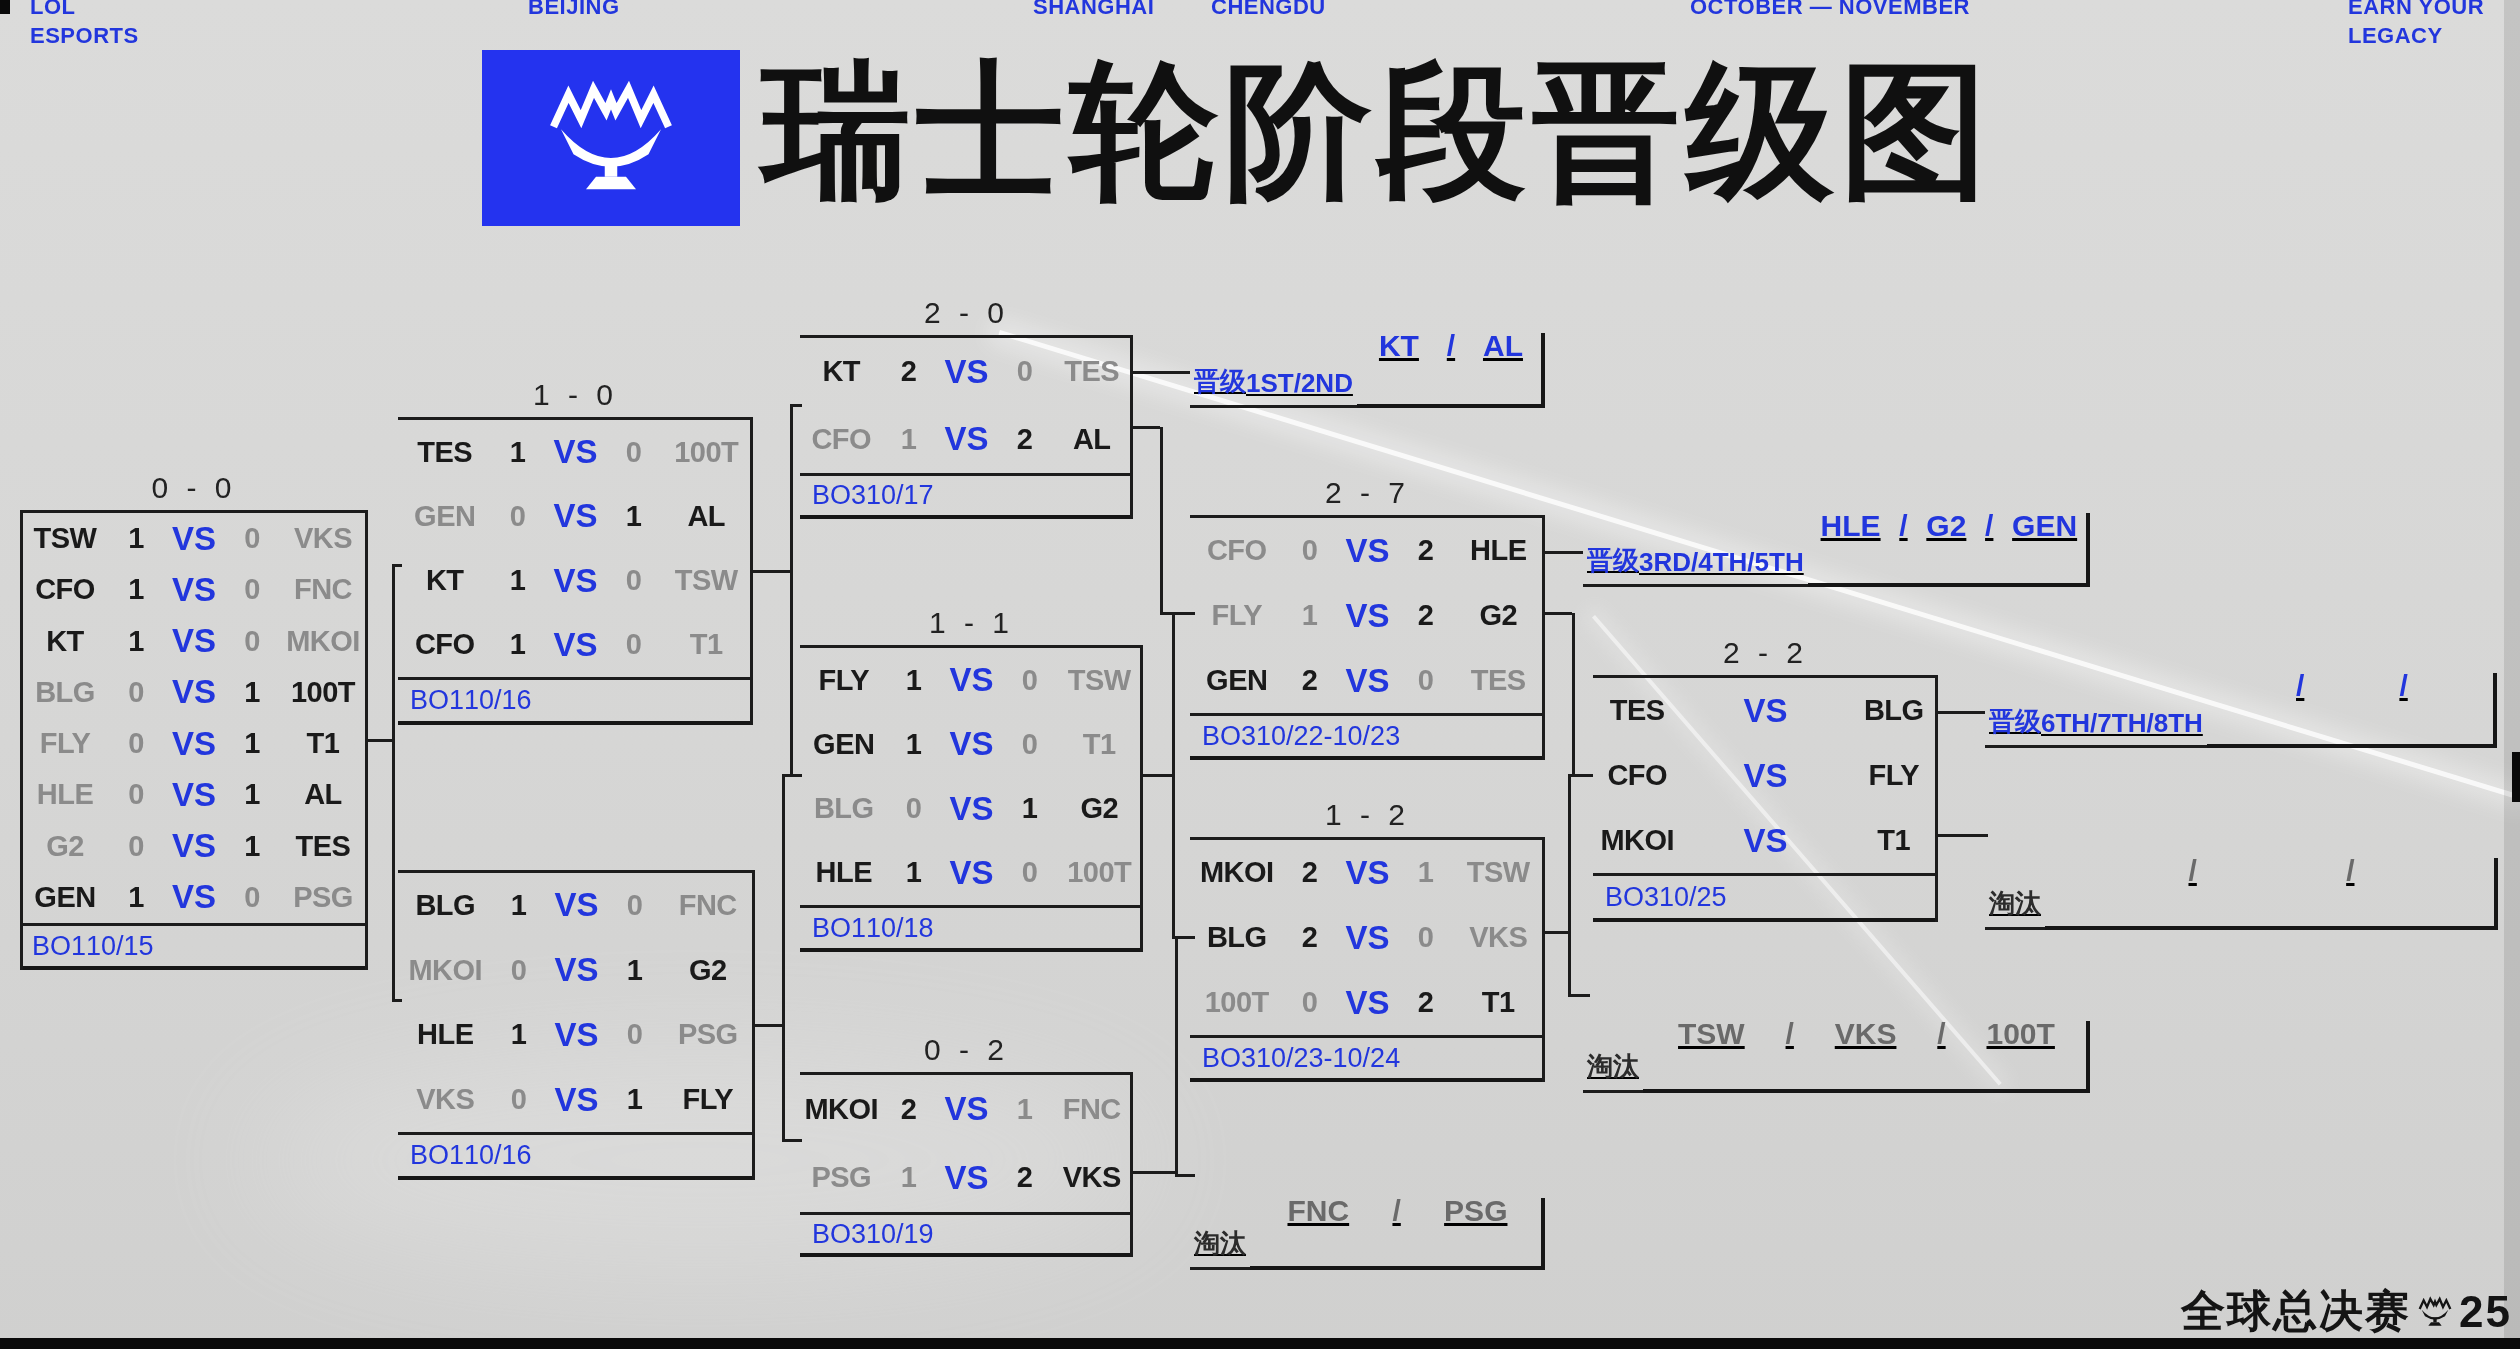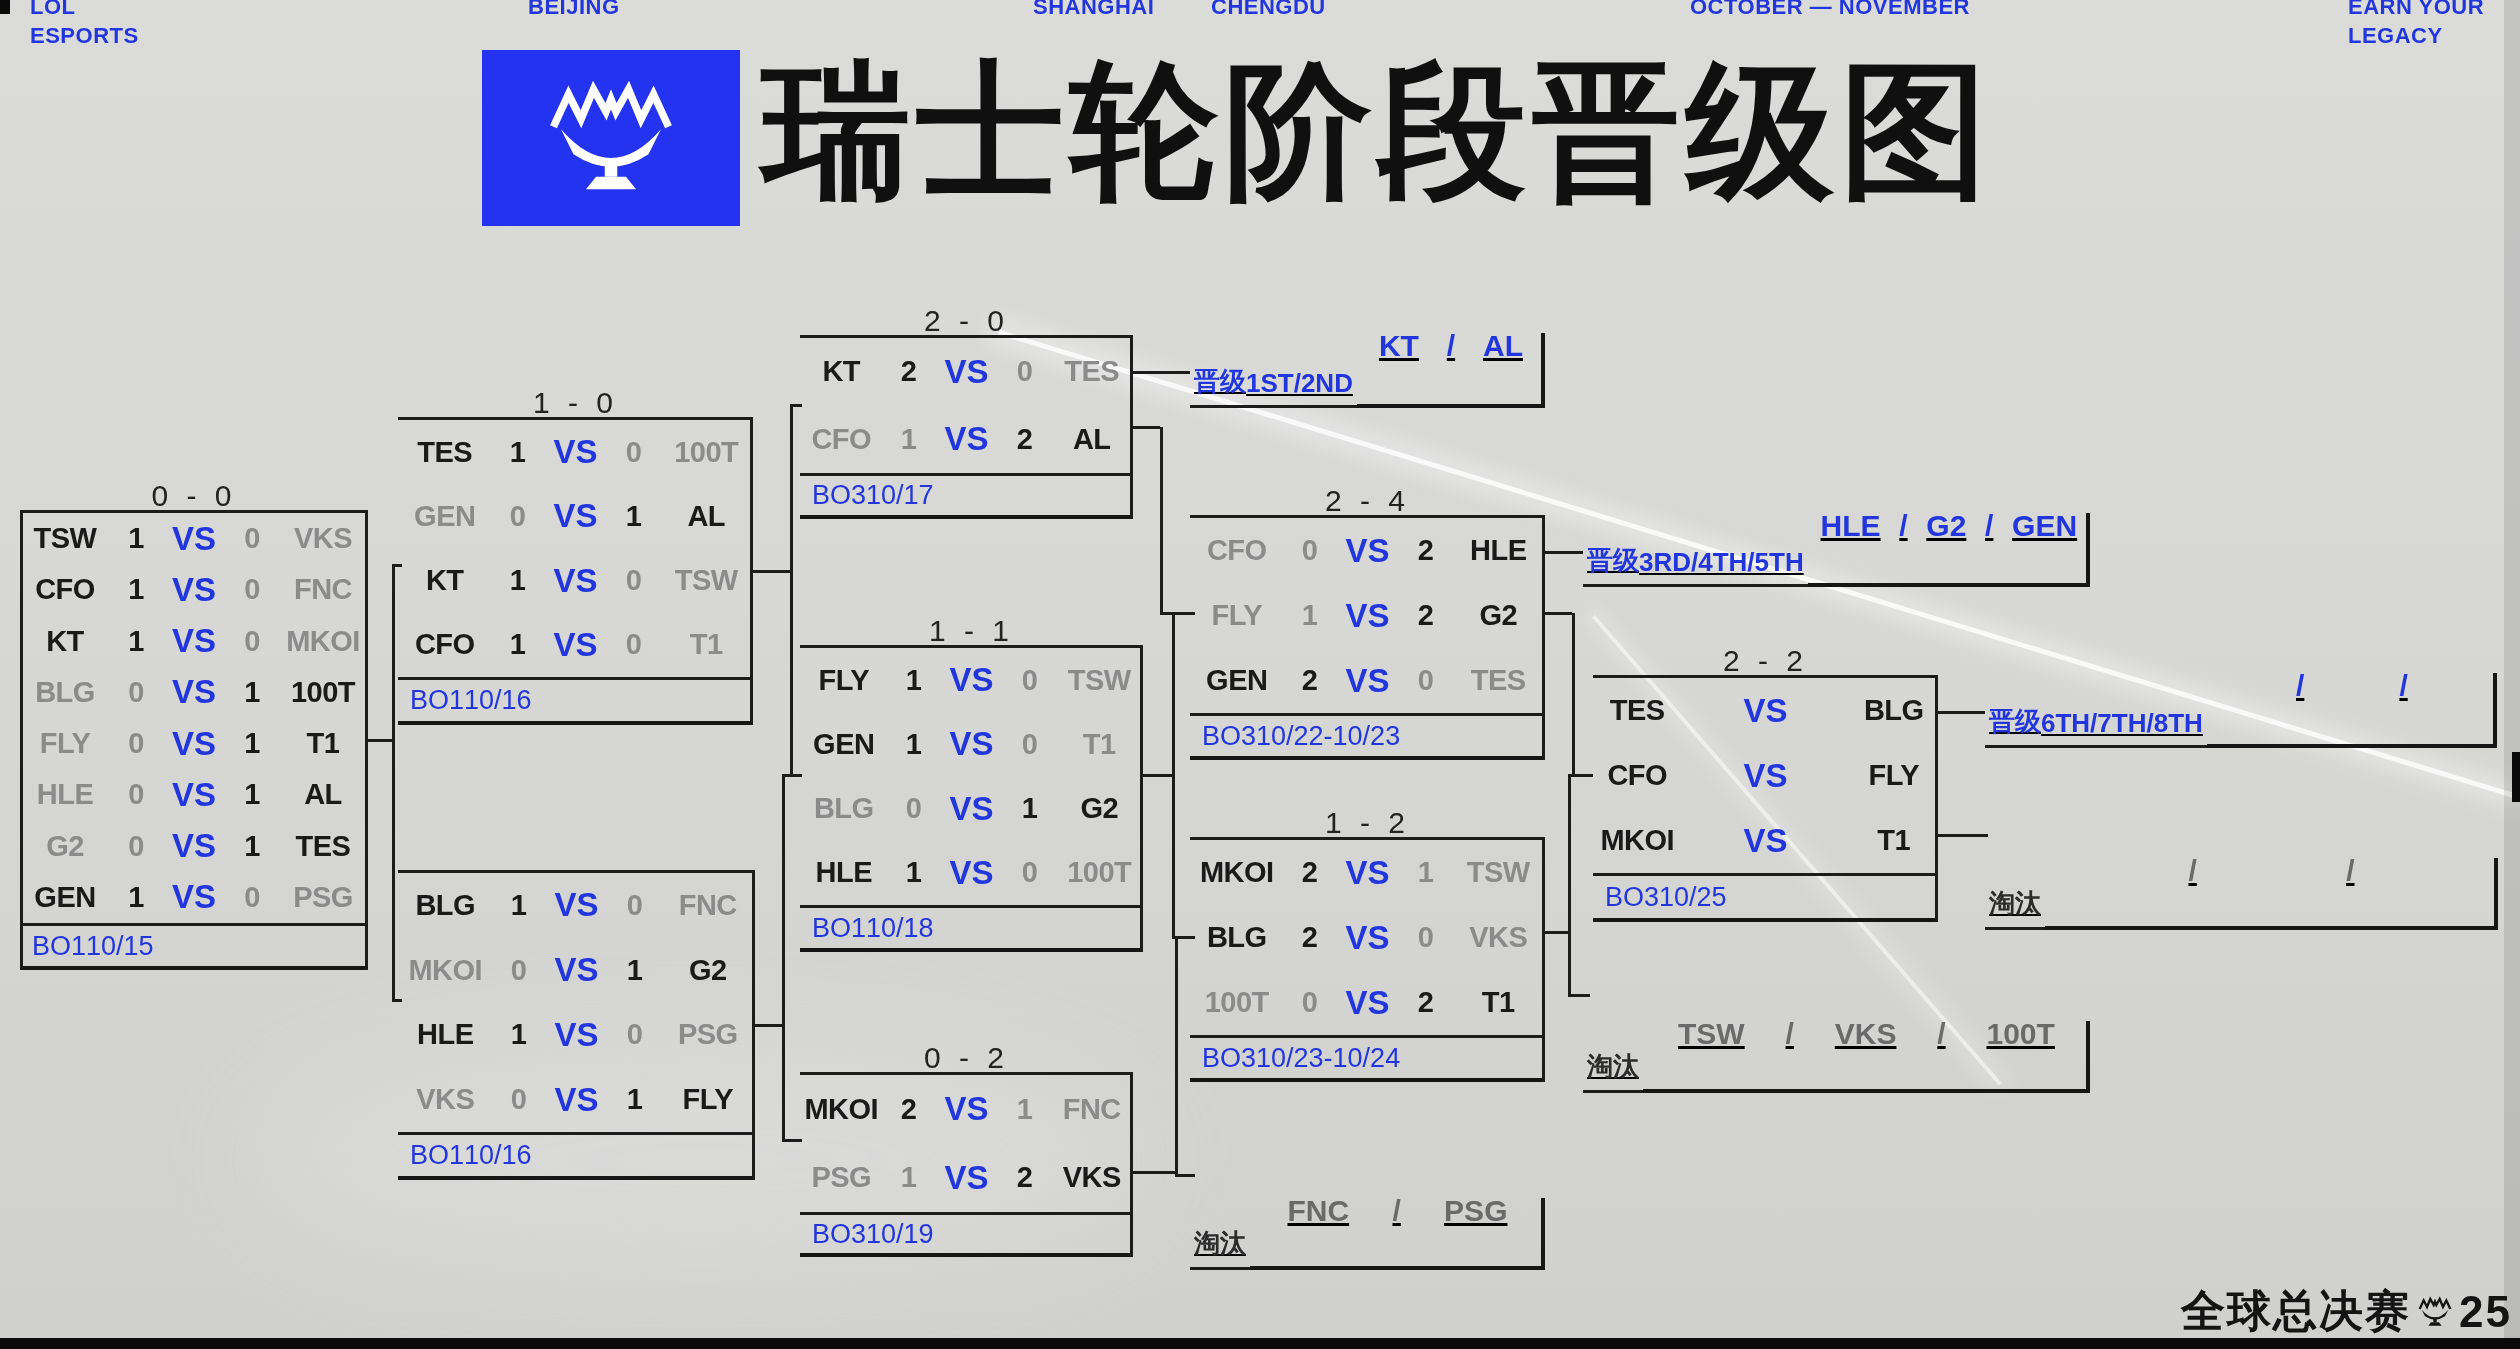--- a/index.html
+++ b/index.html
@@ -14,21 +14,21 @@
   .blackbar{position:absolute;left:0;bottom:0;width:100%;height:11px;background:#0a0a0a;}
   .blacknick{position:absolute;background:#0a0a0a;}
   
   .nav{position:absolute;top:-7px;left:0;width:100%;color:#2236dd;font-size:22px;font-weight:700;letter-spacing:.5px;}
   .nav div{position:absolute;line-height:1.3;white-space:pre;}
   
   .logo{position:absolute;left:482px;top:50px;width:258px;height:176px;background:#2433ef;display:flex;align-items:center;justify-content:center;}
   .title{position:absolute;left:762px;top:50px;width:1330px;font-size:148px;line-height:1.1;font-weight:900;color:#101010;letter-spacing:6px;white-space:nowrap;}
   
   .bracket{position:absolute;border-top:3px solid #1c1c1c;display:flex;flex-direction:column;box-sizing:border-box;}
-  .rec{position:absolute;left:0;right:0;bottom:100%;padding-bottom:0;text-align:center;
+  .rec{position:absolute;left:0;right:0;bottom:100%;padding-bottom:8px;text-align:center;
        font-size:30px;font-weight:400;color:#222;letter-spacing:5px;}
   .rows{display:flex;flex-direction:column;border-bottom:3px solid #1c1c1c;box-sizing:border-box;}
   .mrow{flex:1;display:grid;grid-template-columns:1fr 52px 64px 52px 1fr;align-items:center;
         font-size:29px;font-weight:700;letter-spacing:-.5px;}
   .mrow span{text-align:center;white-space:nowrap;}
   .vs{color:#2236dd;font-size:33px;letter-spacing:0;}
   [data-result="w"]{color:#1a1a1a;}
   [data-result="l"]{color:#8b8b8b;}
   [data-result="n"]{color:#1a1a1a;}
   .foot{flex:1;display:flex;align-items:center;padding:0 12px;
@@ -336,21 +336,21 @@
         </div>
       </div>
     <div class="foot">
       <span>BO3</span>
       <span>10/19</span>
     </div>
     <div class="redge"></div>
   </div>
 
   <div class="bracket" style="left:1190px;top:515px;width:355px;height:245px;">
-    <div class="rec">2 - 4</div>
+    <div class="rec">2 - 7</div>
     <div class="rows" style="height:198px;">
 
         <div class="mrow">
           <span class="tn" data-result="l">CFO</span>
           <span class="sc" data-result="l">0</span>
           <span class="vs">VS</span>
           <span class="sc" data-result="w">2</span>
           <span class="tn" data-result="w">HLE</span>
         </div>
 

